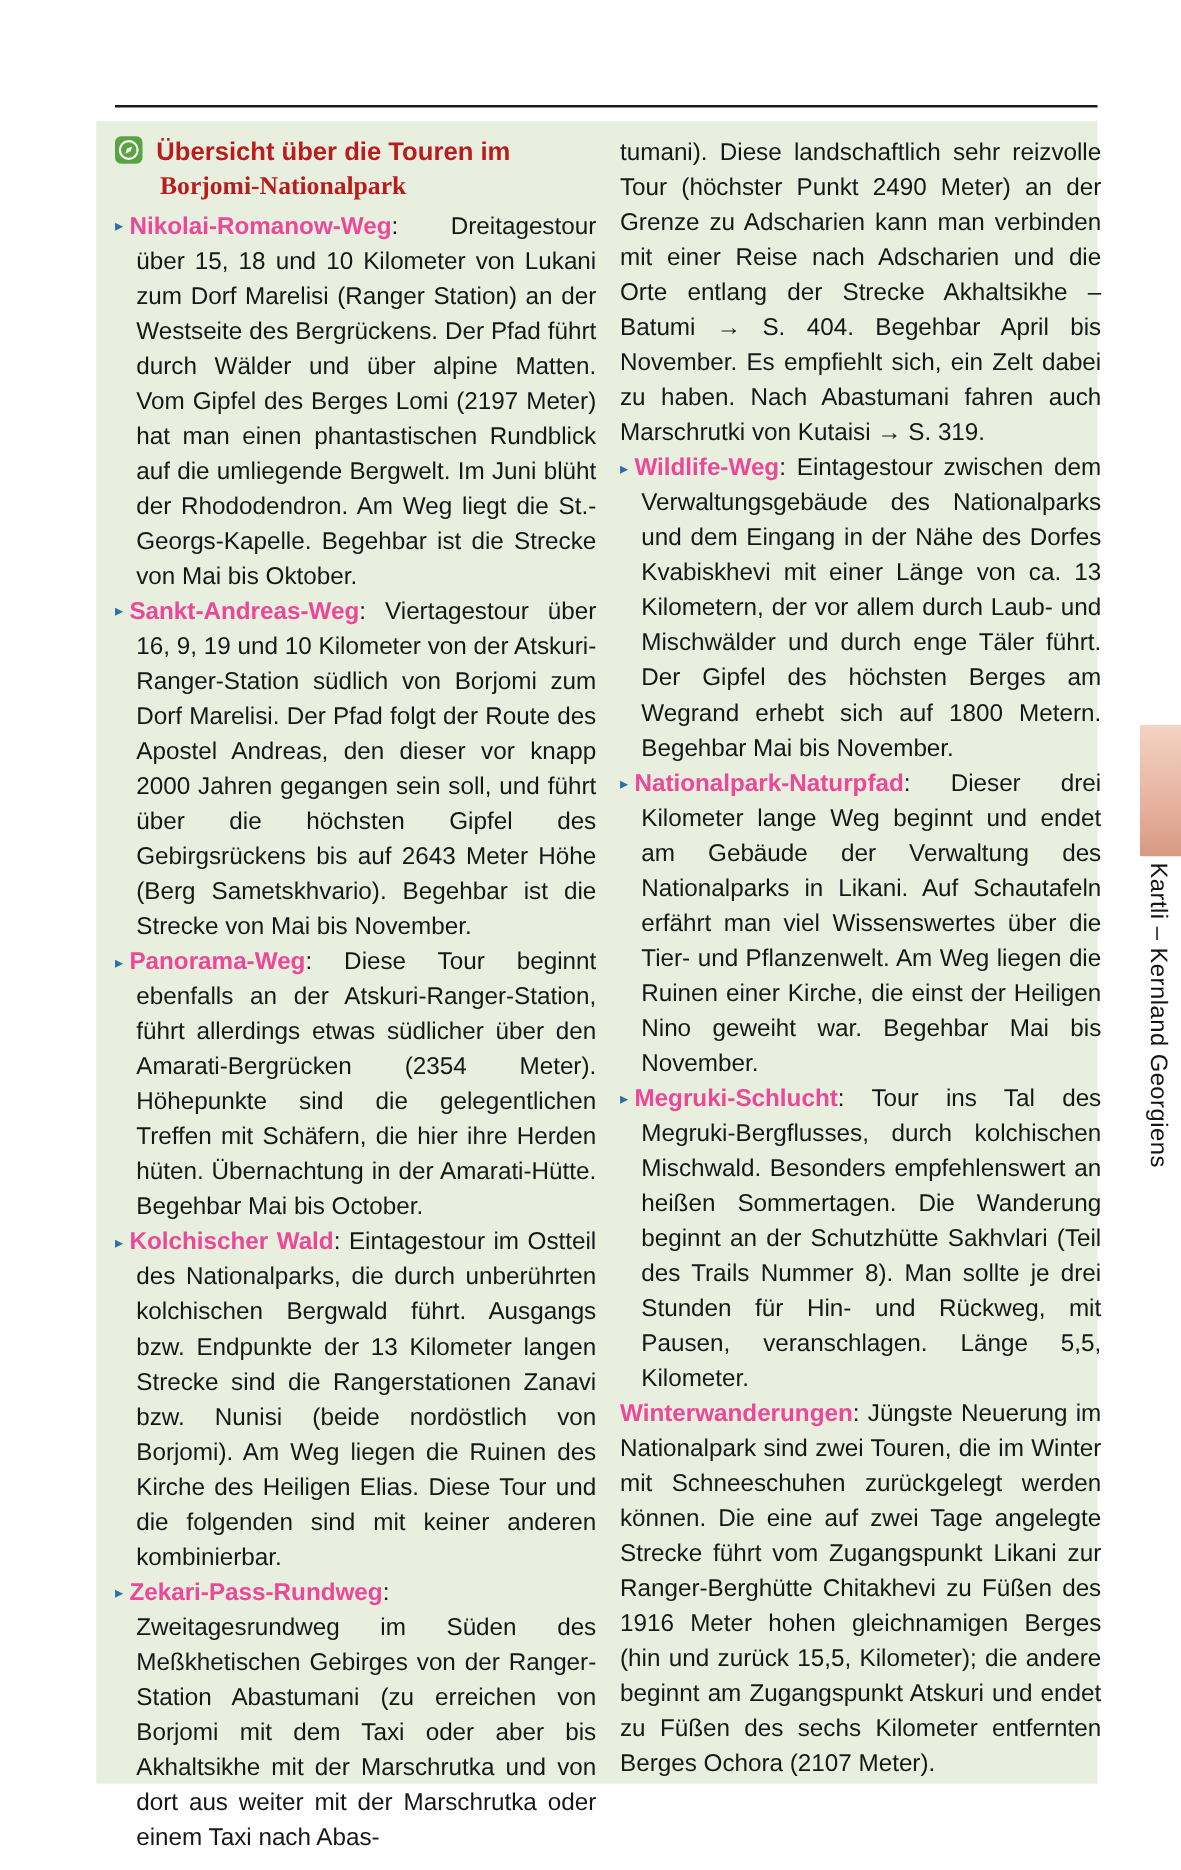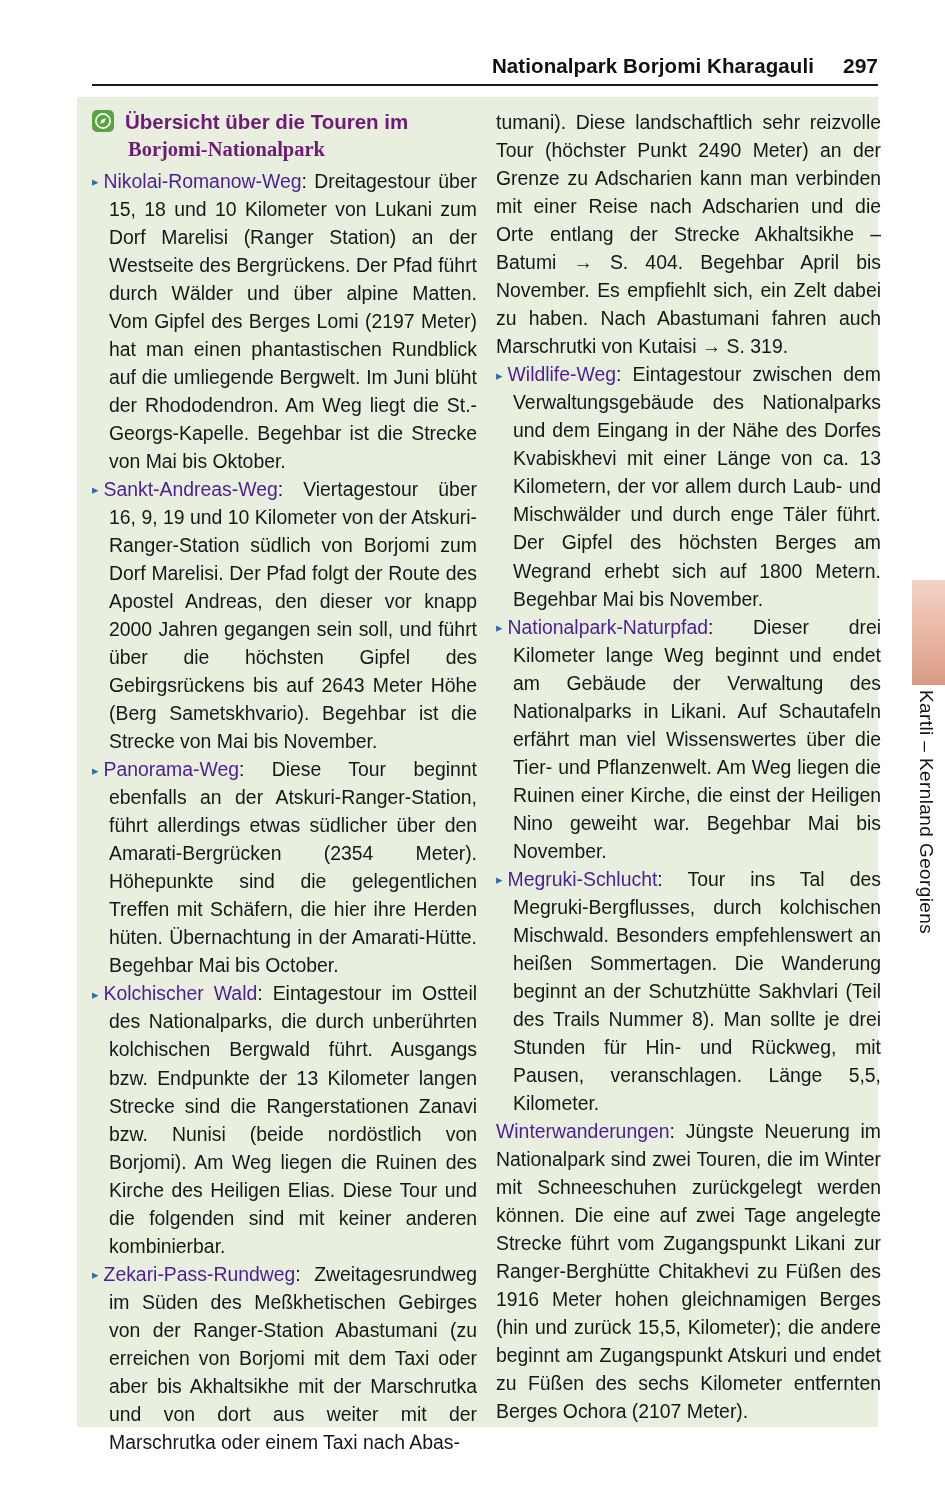--- a/index.html
+++ b/index.html
@@ -63,21 +63,21 @@
   .cols{
     position:absolute;left:92px;top:108px;
     width:789px;height:1312px;
     display:flex;gap:19px;
   }
   .col{width:385px;}
 
   
   .sec-head{
     display:block;
-    color:#701a75;
+    color:#b91c1c;
     font-size:20.5px;
     font-weight:bold;
     line-height:1.33;
     margin:0 0 3px 0;
     padding-left:36px;
     text-indent:-36px;
   }
   .sec-icon{
     display:inline-block;
     width:22px;height:22px;
@@ -105,32 +105,28 @@
     text-indent:-17px;
   }
   .bullet{
     color:#2f6fa8;
     font-size:13px;
     vertical-align:1.5px;
     margin-right:5px;
     text-indent:0;
     display:inline-block;
   }
-  .lead{font-weight:normal;color:#4c1d95;}
+  .lead{font-weight:bold;color:#ec4899;}
 </style>
 </head>
 <body>
 
 <div class="page">
 
   <div class="runhead">
-    <div class="rh-inner">
-      <div class="rh-title">Nationalpark Borjomi Kharagauli</div>
-      <div class="rh-page">297</div>
-    </div>
     <div class="rh-rule"></div>
   </div>
 
   <div class="thumb-tab"></div>
   <div class="side-chapter">
     <span>Kartli – Kernland Georgiens</span>
   </div>
 
   <div class="tintbox"></div>
 

